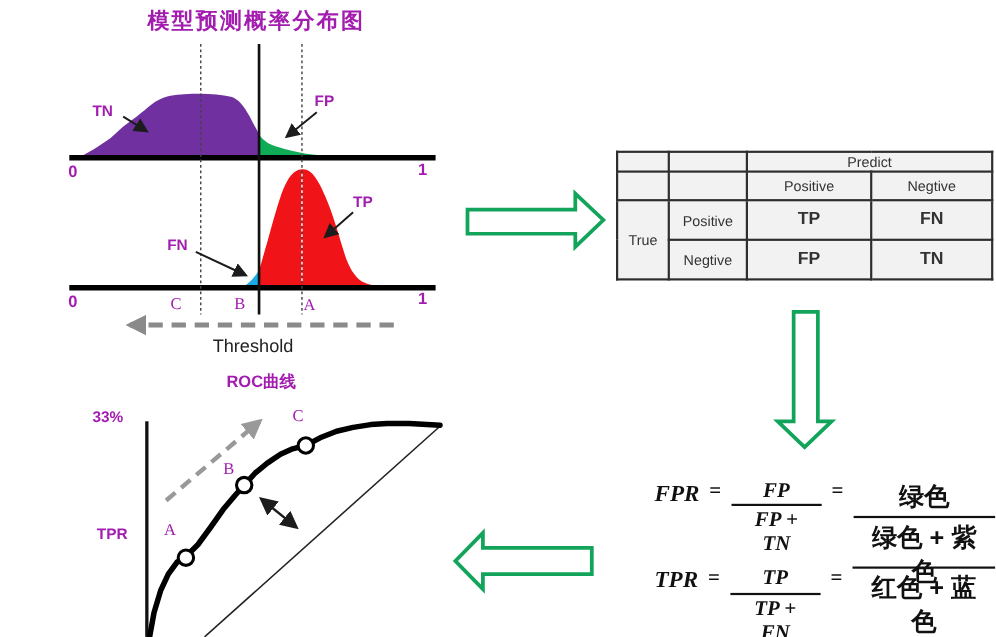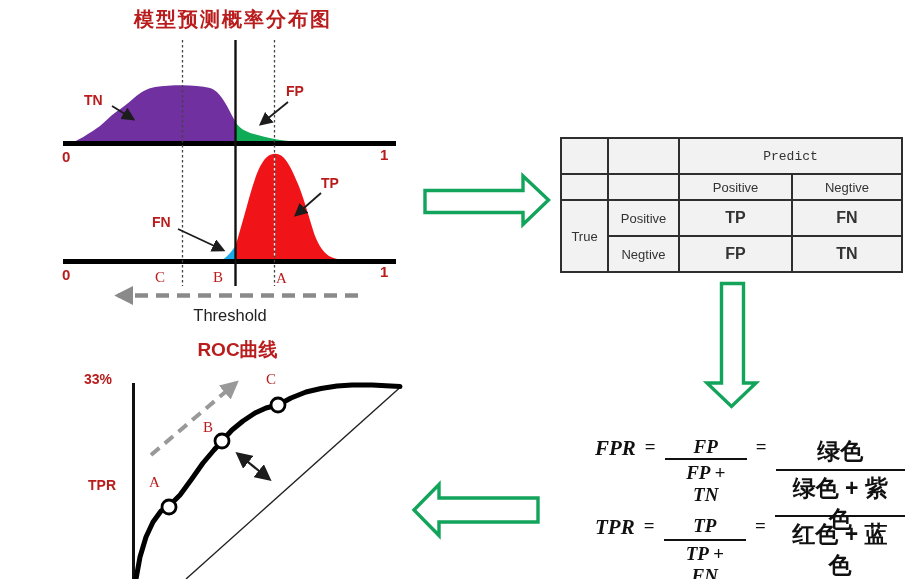--- a/index.html
+++ b/index.html
@@ -1,19 +1,19 @@
 <!DOCTYPE html>
 <html><head>
 <meta charset="utf-8">
 <style>
   html,body{margin:0;padding:0;background:#fff;}
   .canvas{position:relative;width:905px;height:579px;background:#fff;overflow:hidden;
           font-family:"Liberation Sans",sans-serif;color:#111;}
   svg{position:absolute;left:0;top:0;}
-  .lbl{position:absolute;font-size:14px;font-weight:600;color:#b91c1c;white-space:nowrap;line-height:1.1;}
+  .lbl{position:absolute;font-size:14px;font-weight:600;color:#a21caf;white-space:nowrap;line-height:1.1;}
   .axis-num{font-weight:700;font-size:15px;}
   .serif-lbl{font-family:"Liberation Serif","DejaVu Serif",serif;font-weight:400;font-size:15px;}
   .title{font-weight:700;text-align:center;}
   .plain{font-weight:400;}
   
   table.cm{position:absolute;left:560px;top:137px;border-collapse:collapse;table-layout:fixed;}
   table.cm td{border:2px solid #2e2e2e;background:#f2f2f2;text-align:center;vertical-align:middle;
               font-size:13px;color:#333;padding:0;overflow:hidden;}
   table.cm td.q{font-size:16px;font-weight:600;}
   td.c-tp{background:#f01418;color:#9e1115;}
@@ -104,36 +104,36 @@
   <span class="lbl axis-num" style="left:380px;top:147px;">1</span>
   <span class="lbl" style="left:321px;top:176px;">TP</span>
   <span class="lbl" style="left:152px;top:215px;">FN</span>
   <span class="lbl axis-num" style="left:62px;top:267px;">0</span>
   <span class="lbl axis-num" style="left:380px;top:264px;">1</span>
   <span class="lbl serif-lbl" style="left:155px;top:269px;">C</span>
   <span class="lbl serif-lbl" style="left:213px;top:269px;">B</span>
   <span class="lbl serif-lbl" style="left:276px;top:270px;">A</span>
   <span class="lbl plain" style="left:160px;top:306px;width:140px;text-align:center;font-size:16.5px;color:#222;">Threshold</span>
 
-  <span class="lbl title" style="left:160px;top:340px;width:155px;font-size:19px;">ROC曲线</span>
+  <span class="lbl title" style="left:160px;top:340px;width:155px;font-size:15px;">ROC曲线</span>
   <span class="lbl" style="left:84px;top:372px;font-weight:600;">33%</span>
   <span class="lbl" style="left:88px;top:478px;font-weight:600;">TPR</span>
   <span class="lbl serif-lbl" style="left:149px;top:474px;">A</span>
   <span class="lbl serif-lbl" style="left:203px;top:419px;">B</span>
   <span class="lbl serif-lbl" style="left:266px;top:371px;">C</span>
 
   <table class="cm">
     <colgroup>
         <col style="width:47px">
         <col style="width:71px">
         <col style="width:113px">
         <col style="width:110px">
       </colgroup>
     <tbody>
-        <tr style="height:36px;font-family:Liberation Mono, monospace;">
+        <tr style="height:18px;">
       <td></td>
       <td></td>
       <td colspan="2">Predict</td>
     </tr>
     <tr style="height:26px;">
       <td></td>
       <td></td>
       <td>Positive</td>
       <td>Negtive</td>
     </tr>

